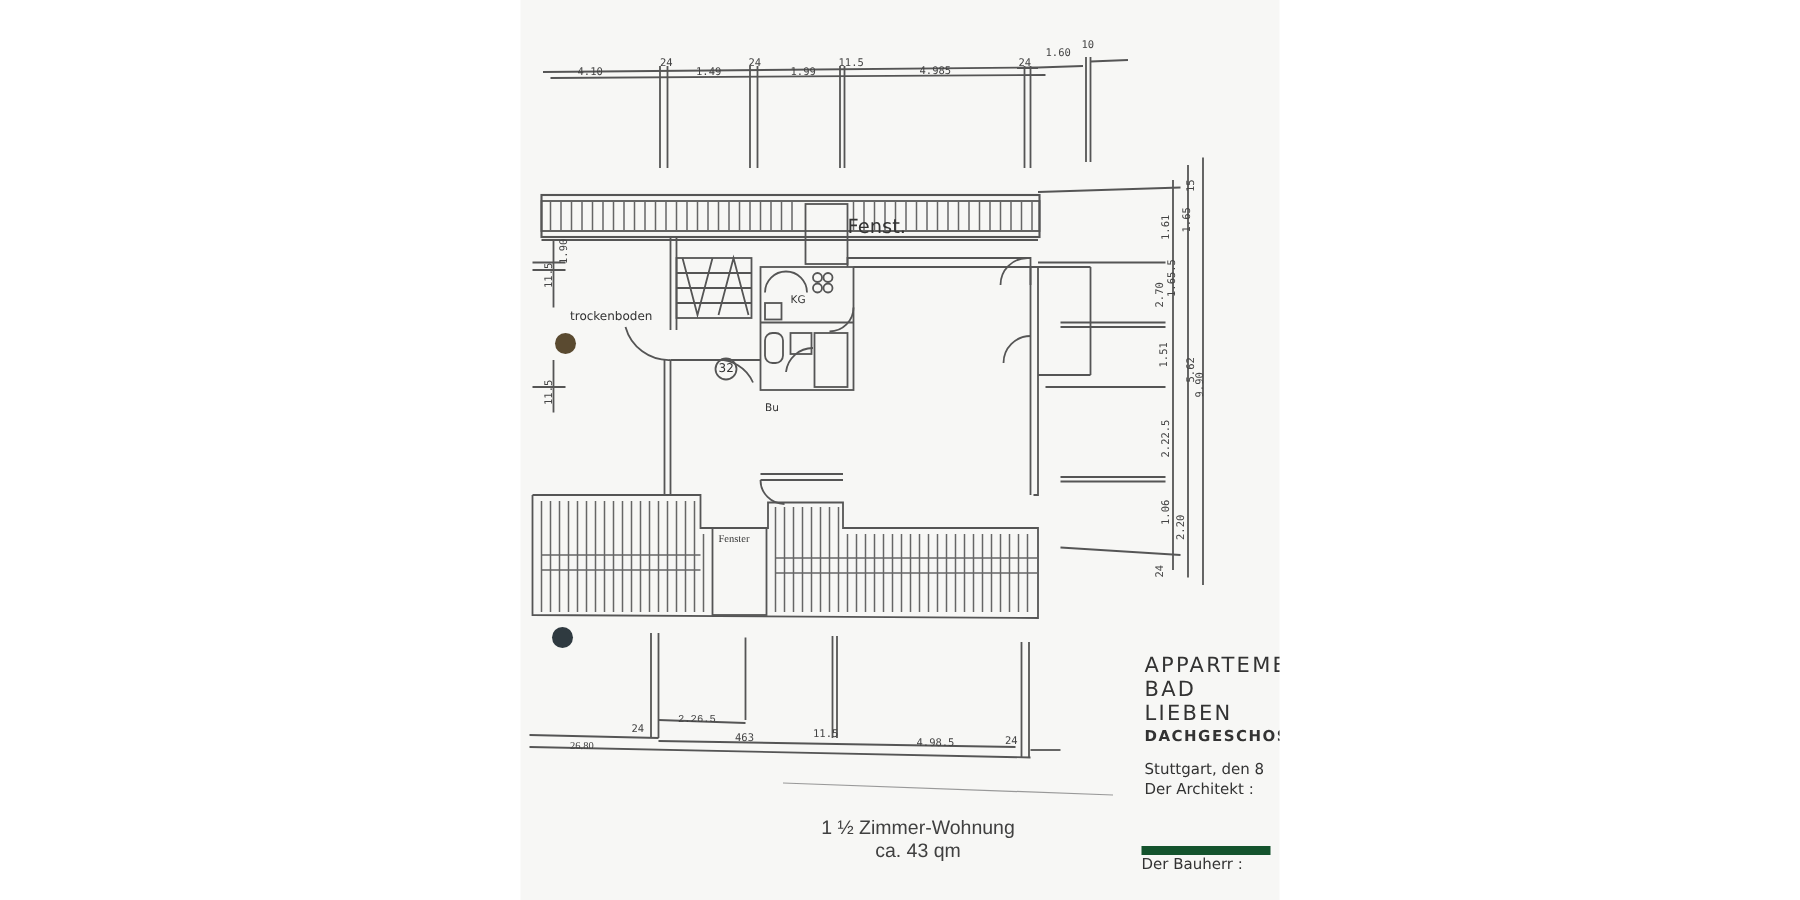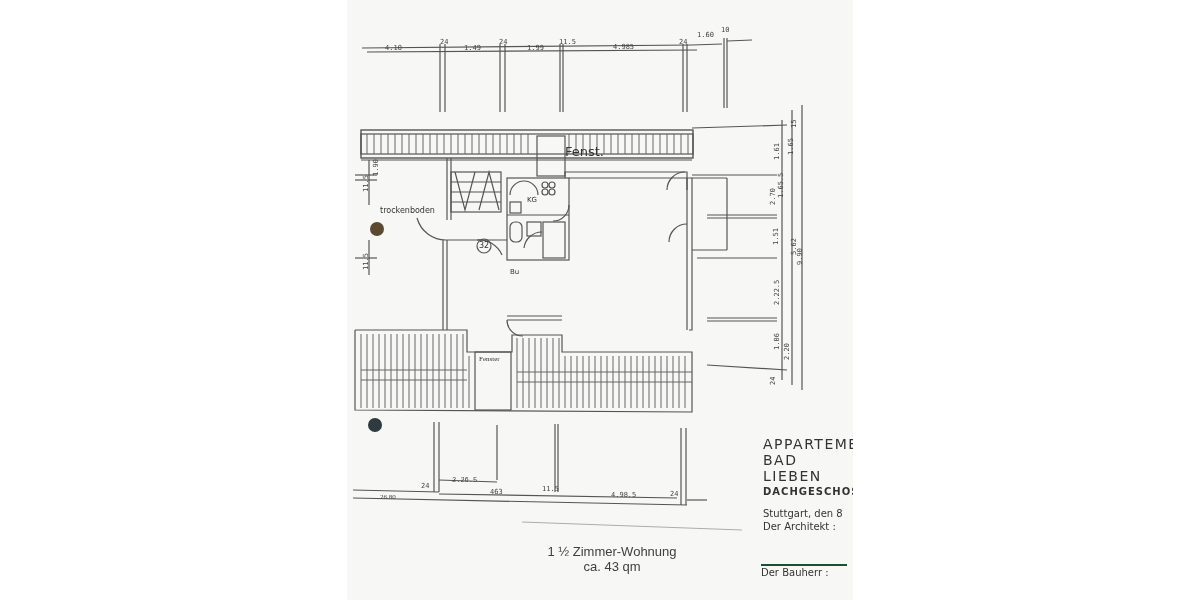--- a/index.html
+++ b/index.html
@@ -8,21 +8,21 @@
   .plan{position:absolute;left:0;top:0;}
   .label{position:absolute;color:#333;white-space:nowrap;}
   .dim{position:absolute;font-family:"DejaVu Sans Mono",monospace;font-size:7px;color:#444;white-space:nowrap;}
   .dimv{position:absolute;font-family:"DejaVu Sans Mono",monospace;font-size:7px;color:#444;white-space:nowrap;transform:rotate(-90deg);transform-origin:left top;}
   .title{position:absolute;left:416px;top:436px;font-family:"DejaVu Sans",sans-serif;color:#333;}
   .title .l1,.title .l2{font-size:14px;letter-spacing:1.5px;line-height:16px;display:block;}
   .title .l3{font-size:10px;letter-spacing:1px;line-height:14px;display:block;margin-top:1px;font-weight:bold;}
   .title .l4,.title .l5{font-size:10px;line-height:13px;display:block;}
   .title .l4{margin-top:8px;}
   .caption{position:absolute;left:190px;top:544px;text-align:center;font-family:"Liberation Sans",sans-serif;font-size:13px;color:#404040;line-height:15px;width:150px;}
-  .bauherr{position:absolute;left:414px;top:564px;font-size:10px;color:#333;border-top:2px solid #14532d;padding-top:1px;width:86px;}
+  .bauherr{position:absolute;left:414px;top:564px;font-size:10px;color:#333;border-top:6px solid #14532d;padding-top:1px;width:86px;}
   .punch{position:absolute;width:14px;height:14px;border-radius:50%;}
 </style>
 </head>
 <body>
 
 <div class="sheet">
 
   <svg class="plan" width="506" height="600" viewBox="0 0 506 600">
     <g stroke="#555" stroke-width="1.2" fill="none">
 

